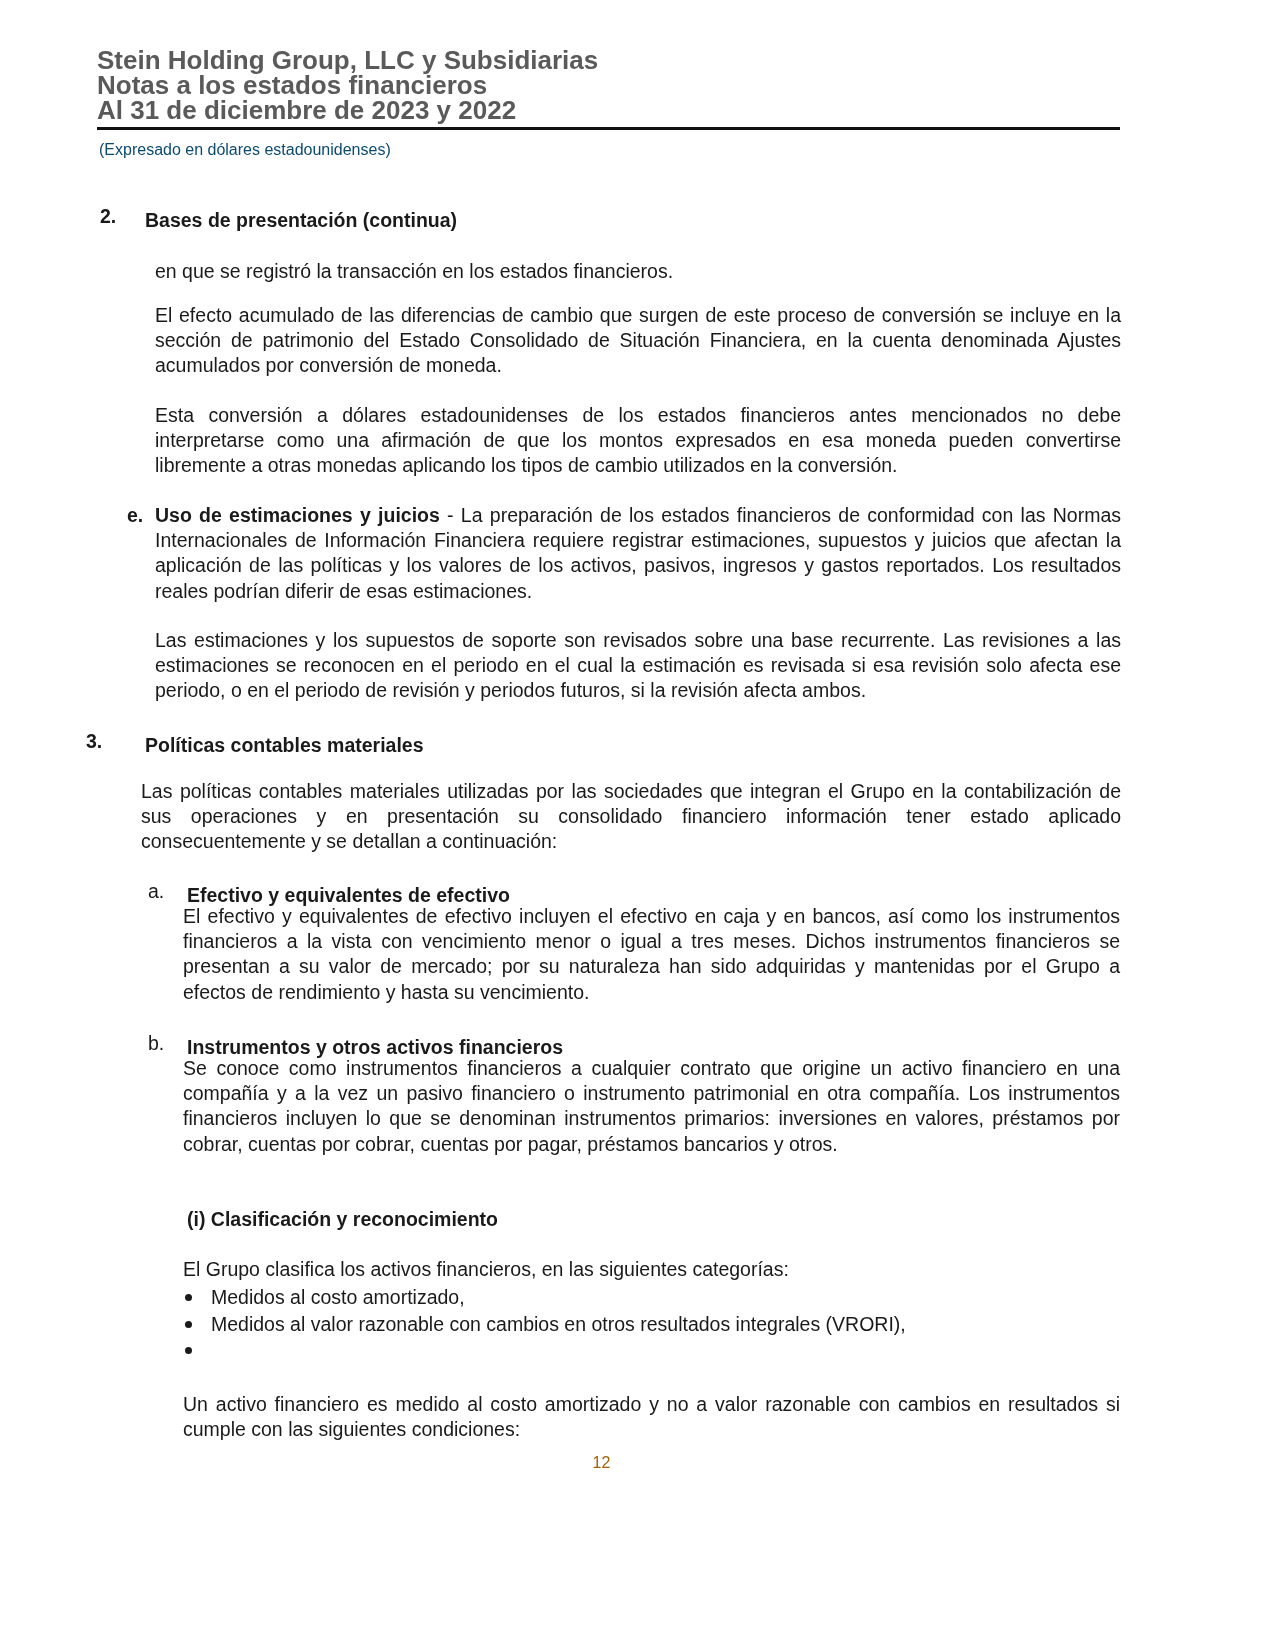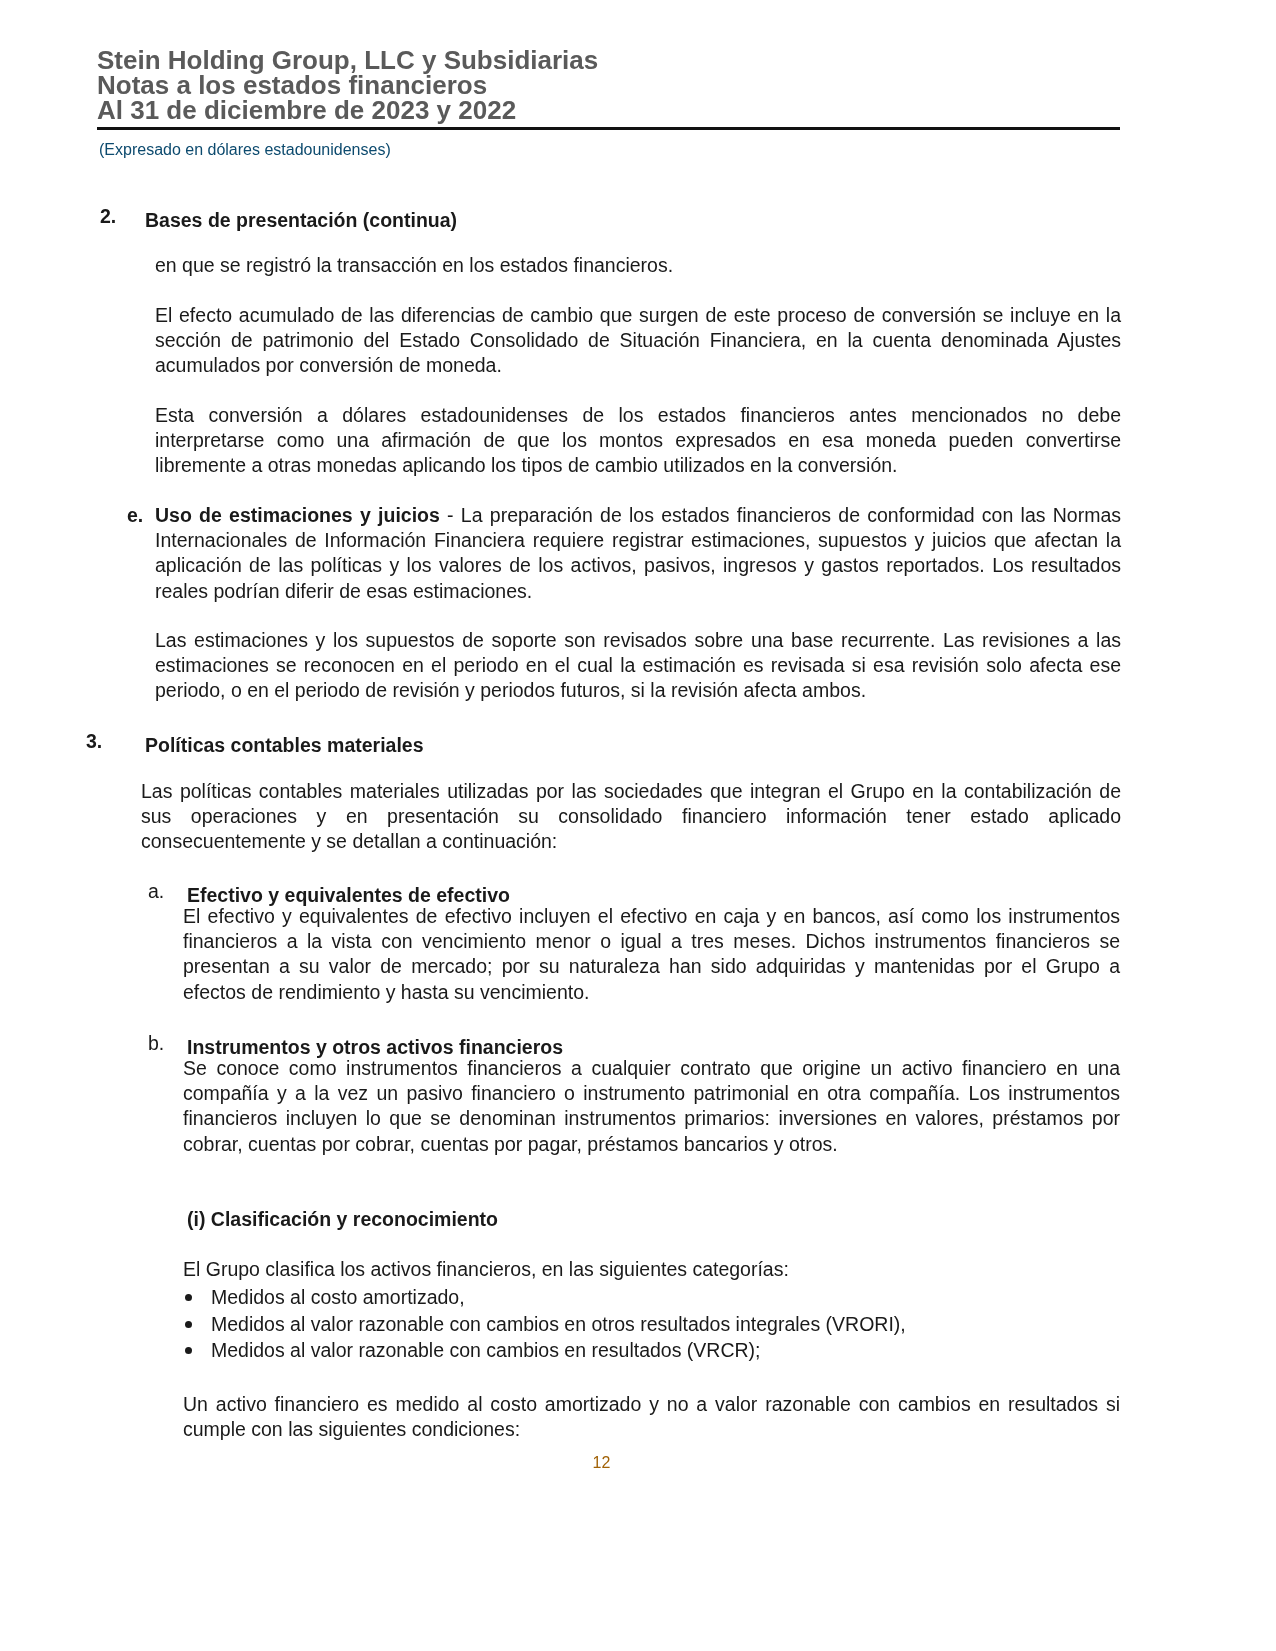--- a/index.html
+++ b/index.html
@@ -31,21 +31,21 @@
   <p class="line">Al 31 de diciembre de 2023 y 2022</p>
   <div class="rule"></div>
   <p class="sub">(Expresado en dólares estadounidenses)</p>
 </div>
 
 <div class="content">
 
   <span class="num" style="left:100px; top:204px;">2.</span>
   <span class="abs h2" style="left:141px; top:204px;">Bases de presentación (continua)</span>
 
-  <div class="para" style="left:155px; top:253px; width:966px;">
+  <div class="para" style="left:155px; top:259px; width:966px;">
     <p class="body">en que se registró la transacción en los estados financieros.</p>
   </div>
   <div class="para" style="left:155px; top:303px; width:966px;">
     <p class="body">El efecto acumulado de las diferencias de cambio que surgen de este proceso de conversión se incluye en la sección de patrimonio del Estado Consolidado de Situación Financiera, en la cuenta denominada Ajustes acumulados por conversión de moneda.</p>
   </div>
   <div class="para" style="left:155px; top:403px; width:966px;">
     <p class="body">Esta conversión a dólares estadounidenses de los estados financieros antes mencionados no debe interpretarse como una afirmación de que los montos expresados en esa moneda pueden convertirse libremente a otras monedas aplicando los tipos de cambio utilizados en la conversión.</p>
   </div>
 
   <span class="lbl bold" style="left:127px; top:503px;">e.</span>
@@ -76,21 +76,21 @@
   </div>
 
   <span class="abs h2" style="left:183px; top:1203px;">(i) Clasificación y reconocimiento</span>
   <div class="para" style="left:183px; top:1257px; width:937px;">
     <p class="body">El Grupo clasifica los activos financieros, en las siguientes categorías:</p>
   </div>
 
   <ul class="bullets" style="left:183px; top:1284px; width:937px;">
     <li><span class="dot"></span><span>Medidos al costo amortizado,</span></li>
     <li><span class="dot"></span><span>Medidos al valor razonable con cambios en otros resultados integrales (VRORI),</span></li>
-    <li><span class="dot"></span><span>Medidos al valor razonable con cambios en resultados (VRCR);</span></li>
+    <li><span class="dot"></span></li>
   </ul>
 
   <div class="para" style="left:183px; top:1392px; width:937px;">
     <p class="body">Un activo financiero es medido al costo amortizado y no a valor razonable con cambios en resultados si cumple con las siguientes condiciones:</p>
   </div>
 
 </div>
 
 <div class="page-num">12</div>
 

